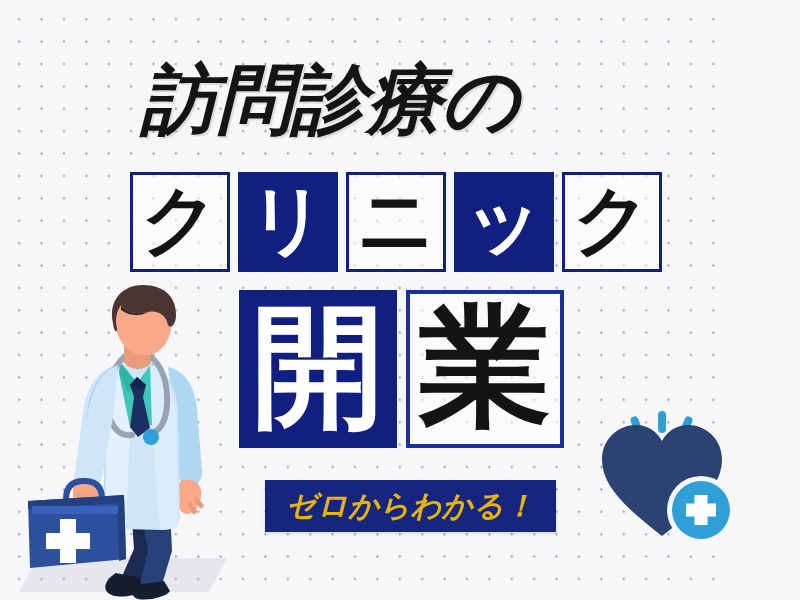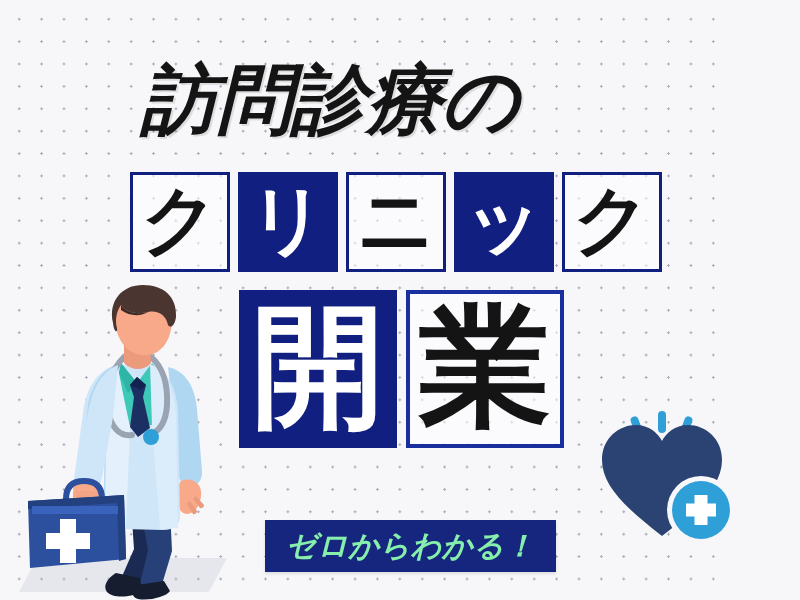--- a/index.html
+++ b/index.html
@@ -104,28 +104,28 @@
   .jbox.outline {
     background: rgba(255,255,255,0.55);
     border: 4px solid #1a2f9e;
     color: #141414;
   }
 
   
   #banner {
     position: absolute;
     left: 265px;
-    top: 520px;
+    top: 480px;
     width: 291px;
     height: 52px;
     background: #16267f;
     display: flex;
     align-items: center;
     justify-content: center;
-    color: #86efac;
+    color: #eab308;
     font-size: 30px;
     font-weight: 900;
     font-style: italic;
     letter-spacing: 0.5px;
     white-space: nowrap;
     box-shadow: 0 2px 3px rgba(0,0,0,0.10);
   }
 
   
   #heart-icon {

